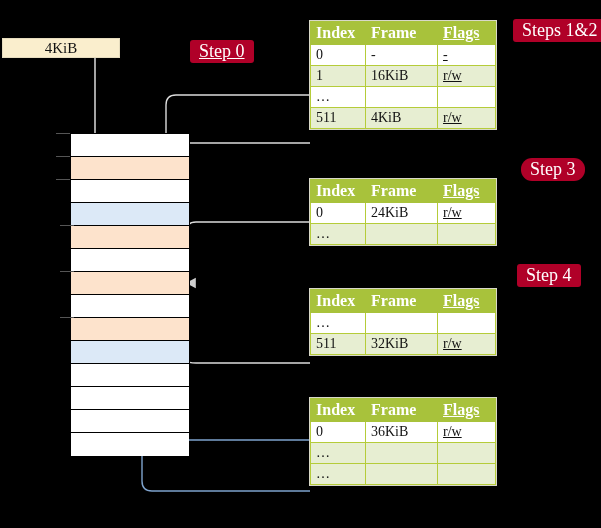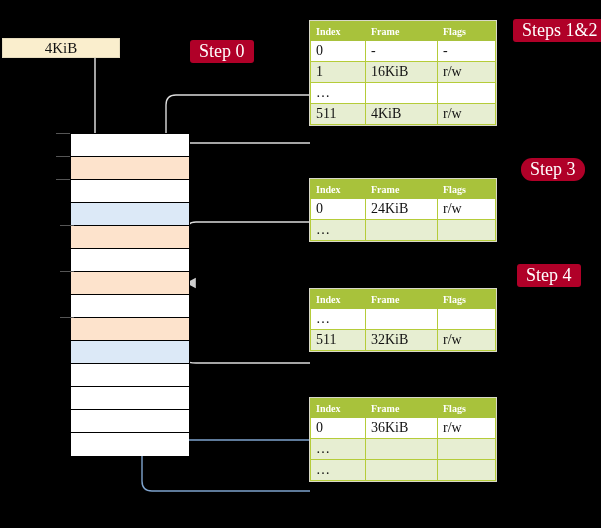--- a/index.html
+++ b/index.html
@@ -52,29 +52,29 @@
     font-weight:normal;
     height:19px;
     box-sizing:border-box;
     white-space:nowrap;
     color:#111;
   }
   .ptable th{
     background:#a8c23b;
     color:#fff;
     font-weight:bold;
-    font-size:10px;
+    font-size:16px;
     border-color:#a8c23b;
   }
   .ptable tr.alt td{background:#e7eed2;}
   .ptable tr.plain td{background:#fff;}
   .ptable td.hl{background:#fbf7b0;}
   .col-index{width:55px;}
   .col-frame{width:72px;margin-left:19px;}
-  .col-flags{width:58px;}
+  .col-flags{width:58px;text-decoration:underline;}
 
   
   .mem{
     position:absolute;
     box-sizing:border-box;
     border:1px solid #000;
     background:#fff;
   }
   .mem .row{
     box-sizing:border-box;
@@ -127,21 +127,21 @@
 
     <path d="M 310,440 L 168,440 Q 158,440 158,430 L 158,330" stroke="#7ea3cd" stroke-width="1.4" fill="none" marker-end="url(#ablue)"></path>
 
     <path d="M 310,491 L 152,491 Q 142,491 142,481 L 142,215" stroke="#7ea3cd" stroke-width="1.4" fill="none" marker-end="url(#ablue)"></path>
   </svg>
 
   <div class="frame-box" style="left:2px;top:38px;width:118px;height:20px;">
     <span>4KiB</span>
   </div>
 
-  <div class="pill" style="left:190px;top:40px;">Step 0</div>
+  <div class="pill" style="left:190px;top:40px;text-decoration:underline;">Step 0</div>
   <div class="pill" style="left:513px;top:19px;">Steps 1&amp;2</div>
   <div class="pill" style="left:521px;top:158px;border-radius:11px;">Step 3</div>
   <div class="pill" style="left:517px;top:264px;">Step 4</div>
 
   <div class="mem" id="mem-column" style="left:70px;top:133px;width:120px;height:283px;">
       <div class="row"></div>
       <div class="row orange"></div>
       <div class="row"></div>
       <div class="row blue"></div>
       <div class="row orange"></div>

